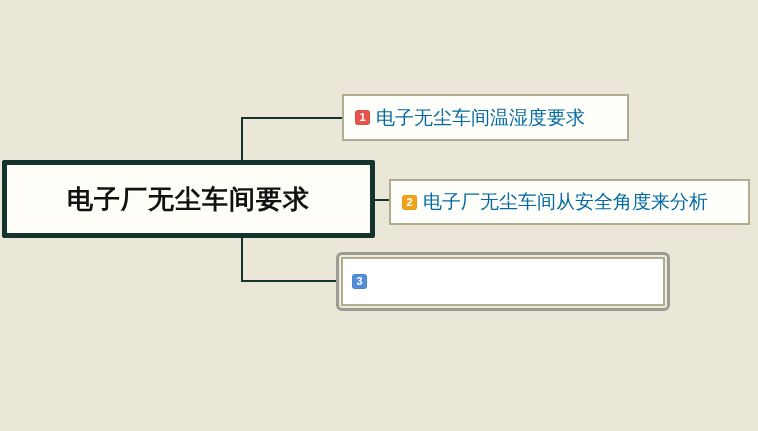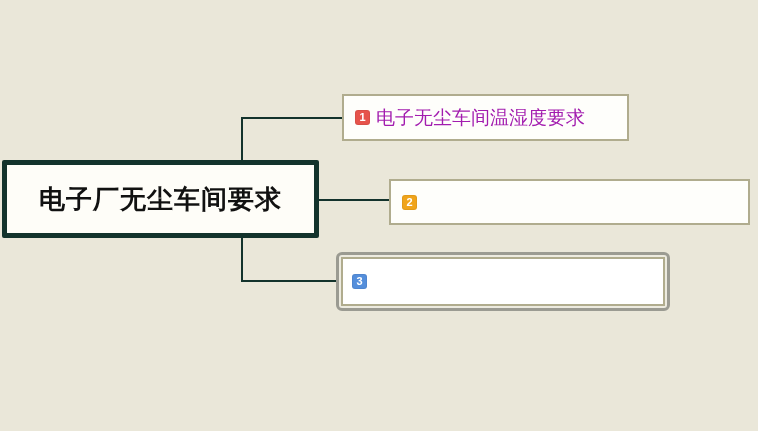--- a/index.html
+++ b/index.html
@@ -11,21 +11,21 @@
     position:relative;
     width:758px;
     height:431px;
     background:#eae7d9;
     overflow:hidden;
   }
   
   .root-node {
     position:absolute;
     left:2px; top:160px;
-    width:317px; height:78px;
+    width:373px; height:78px;
     box-sizing:border-box;
     border:5px solid #13332c;
     border-radius:2px;
     background:#fefdf8;
     display:flex;
     align-items:center;
     justify-content:center;
   }
   .root-label {
     font-size:26px;
@@ -73,21 +73,21 @@
     width:100%; height:100%;
     border:2px solid #b0ac8e;
     background:#ffffff;
     display:flex;
     align-items:center;
     padding:0 10px 0 9px;
     gap:6px;
   }
   .child-label {
     font-size:19px;
-    color:#a21caf;
+    color:#0369a1;
     white-space:nowrap;
   }
   .badge {
     flex:none;
     width:15px; height:15px;
     border-radius:3px;
     color:#ffffff;
     font-size:11px;
     font-weight:bold;
     line-height:15px;
@@ -110,20 +110,21 @@
     <span class="root-label">电子厂无尘车间要求</span>
   </div>
 
   <div class="child-node node-1">
     <span class="badge" style="background-color: rgb(230, 83, 75);">1</span>
     <span class="child-label">电子无尘车间温湿度要求</span>
   </div>
 
   <div class="child-node node-2">
     <span class="badge" style="background-color: rgb(240, 164, 26);">2</span>
+    <span class="child-label">电子厂无尘车间从安全角度来分析</span>
   </div>
 
   <div class="selected-wrap">
     <div class="selected-inner">
       <span class="badge" style="background-color: rgb(84, 142, 219);">3</span>
     </div>
   </div>
 
 </div>
 

